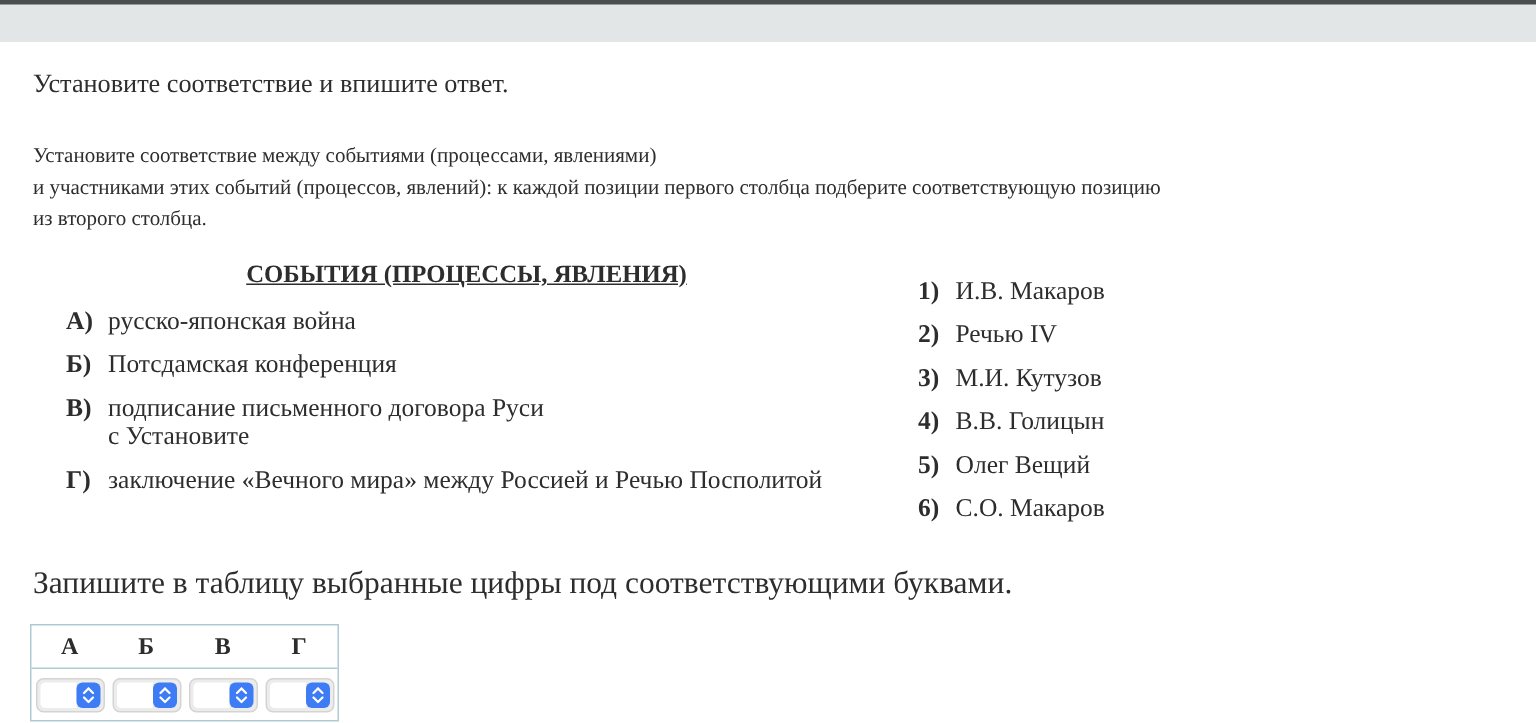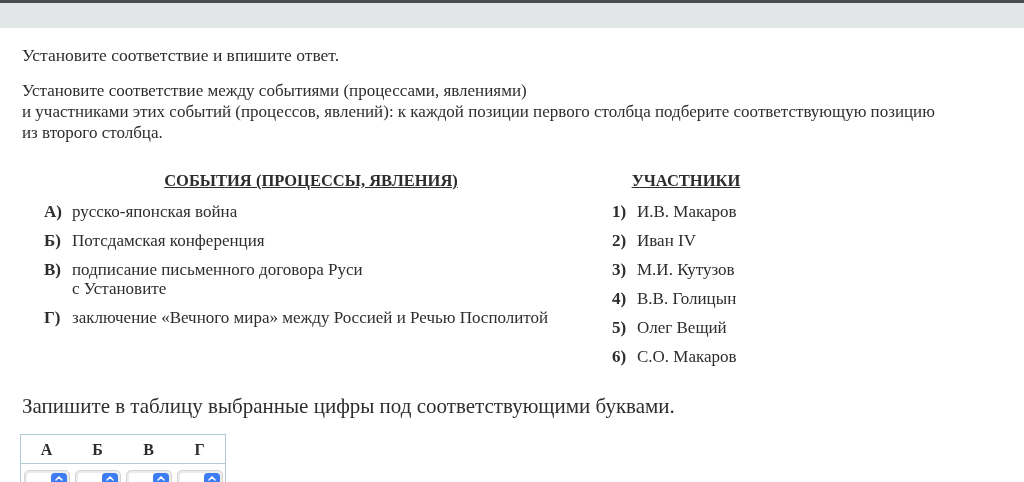--- a/index.html
+++ b/index.html
@@ -13,23 +13,23 @@
   .top-strip {
     height: 28px; background: #e2e6e7;
     border-top: 3px solid #4a4e50;
   }
   .content { padding: 0 22px; }
   .page-title {
     font-size: 17.5px; font-weight: normal;
     margin: 17px 0 0 0;
   }
   .instructions {
-    margin-top: 14px; font-size: 17px; line-height: 21px;
-  }
-  .columns { display: flex; margin-top: 28px; }
+    margin-top: 28px; font-size: 14px; line-height: 21px;
+  }
+  .columns { display: flex; margin-top: 16px; }
   .col-left { width: 578px; }
   .col-right { width: 172px; }
   .col-header {
     font-weight: bold; text-decoration: underline;
     text-align: center; font-size: 16.5px;
   }
   ul.match-list { list-style: none; margin: 11px 0 0 0; padding: 0; }
   .col-left ul.match-list { padding-left: 22px; }
   .col-right ul.match-list { padding-left: 12px; }
   ul.match-list li { display: flex; margin-bottom: 10px; line-height: 19px; font-size: 17px; }
@@ -101,29 +101,28 @@
           <span class="item-text"><span>подписание письменного договора Руси</span><span class="line2">с Установите</span></span>
         </li>
         <li>
           <span class="marker">Г)</span>
           <span class="item-text"><span>заключение «Вечного мира» между Россией и Речью Посполитой</span><span class="line2"></span></span>
         </li>
       </ul>
     </div>
 
     <div class="col-right">
-      <div class="col-header">УЧАСТНИКИ</div>
       <ul class="match-list">
         <li>
           <span class="marker">1)</span>
           <span class="item-text">И.В. Макаров</span>
         </li>
         <li>
           <span class="marker">2)</span>
-          <span class="item-text">Иван IV</span>
+          <span class="item-text">Речью IV</span>
         </li>
         <li>
           <span class="marker">3)</span>
           <span class="item-text">М.И. Кутузов</span>
         </li>
         <li>
           <span class="marker">4)</span>
           <span class="item-text">В.В. Голицын</span>
         </li>
         <li>

